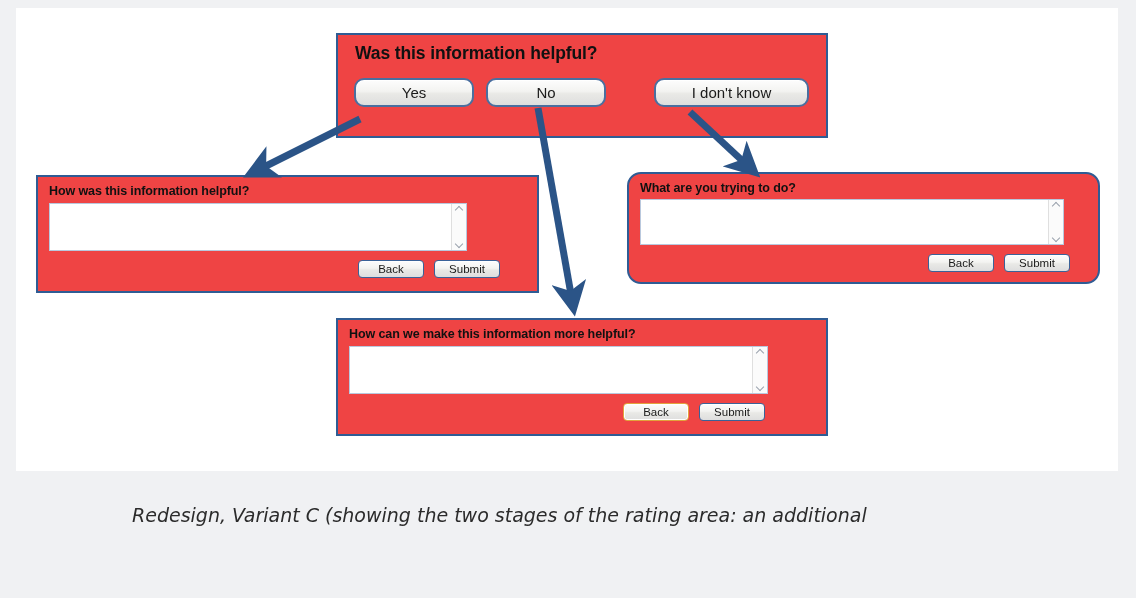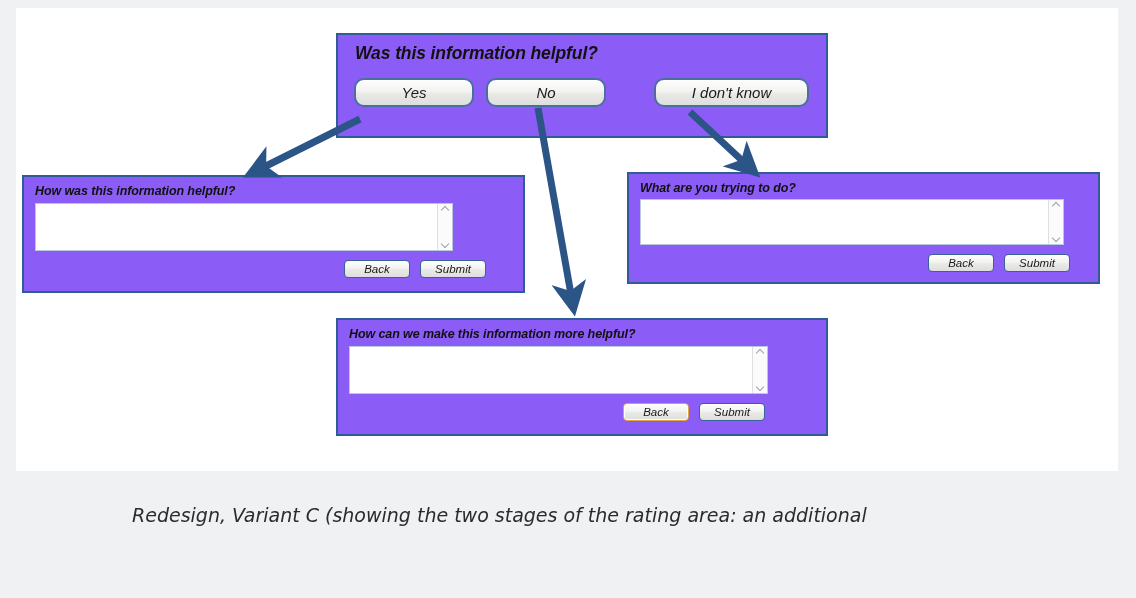--- a/index.html
+++ b/index.html
@@ -26,25 +26,24 @@
     left: 16px;
     top: 8px;
     width: 1102px;
     height: 463px;
     background: #ffffff;
   }
 
   
   .panel {
     position: absolute;
-    background: #8b5cf6;
+    background: #ef4444;
     border: 2px solid #2f5c94;
     box-sizing: border-box;
     z-index: 4;
-    font-style: italic;
   }
 
   .panel-title {
     font-weight: bold;
     color: #111111;
     letter-spacing: -0.1px;
     white-space: nowrap;
   }
 
   
@@ -152,26 +151,26 @@
     font-size: 11.5px;
     border: 1.6px solid #3a6298;
     border-radius: 4px;
   }
   .btn-small.focused {
     border-color: #e2a33c;
     box-shadow: inset 0 0 0 1px #ffffff;
   }
 
   
-  .panel-left  { left: 22px;  top: 175px; width: 503px; height: 118px; }
+  .panel-left  { left: 36px;  top: 175px; width: 503px; height: 118px; }
   .panel-left  .textarea { left: 11px; top: 26px; width: 418px; height: 48px; }
   .panel-left  .btn-row  { left: 320px; top: 83px; }
 
   
-  .panel-right { left: 627px; top: 172px; width: 473px; height: 112px; }
+  .panel-right { left: 627px; top: 172px; width: 473px; height: 112px; border-radius: 14px; }
   .panel-right .textarea { left: 11px; top: 25px; width: 424px; height: 46px; }
   .panel-right .btn-row  { left: 299px; top: 80px; }
 
   
   .panel-bottom { left: 336px; top: 318px; width: 492px; height: 118px; padding-left: 40px; }
   .panel-bottom .textarea { left: 11px; top: 26px; width: 419px; height: 48px; }
   .panel-bottom .btn-row  { left: 285px; top: 83px; }
 
   
   .arrows {

